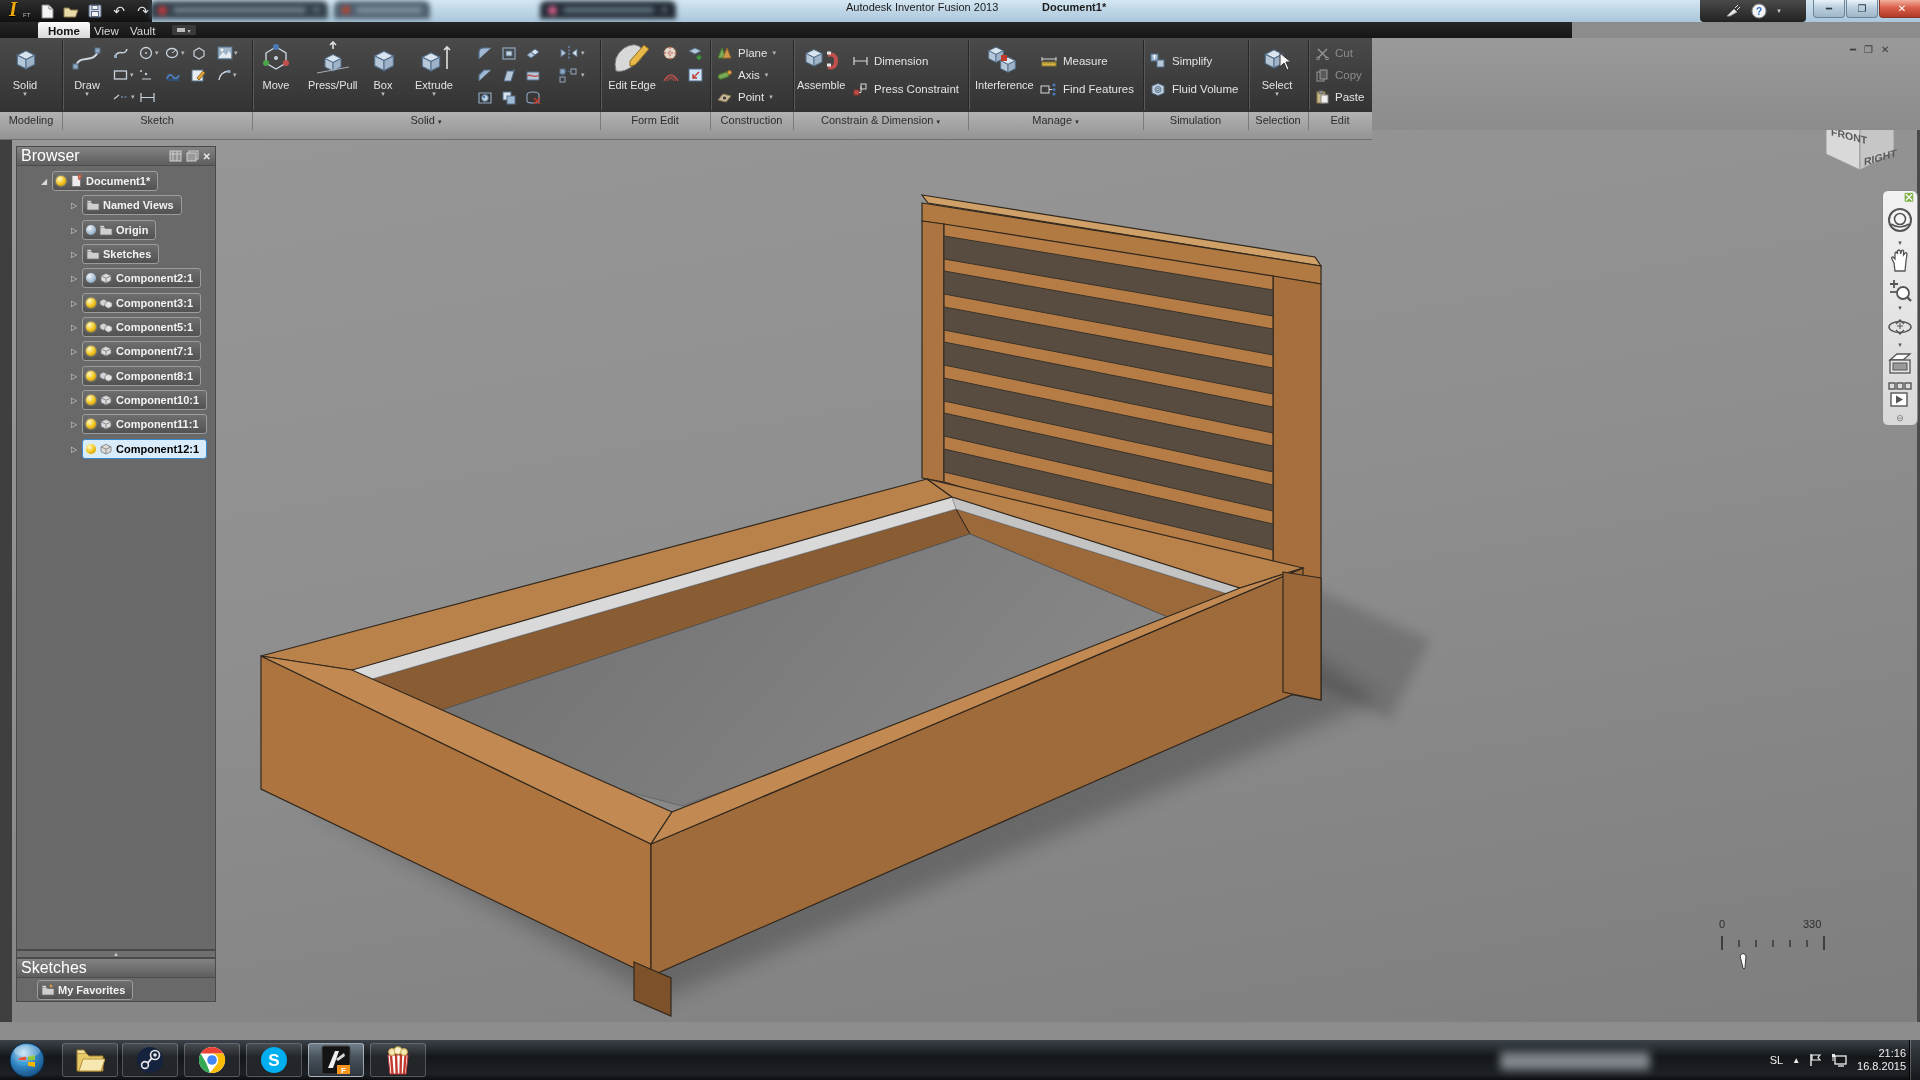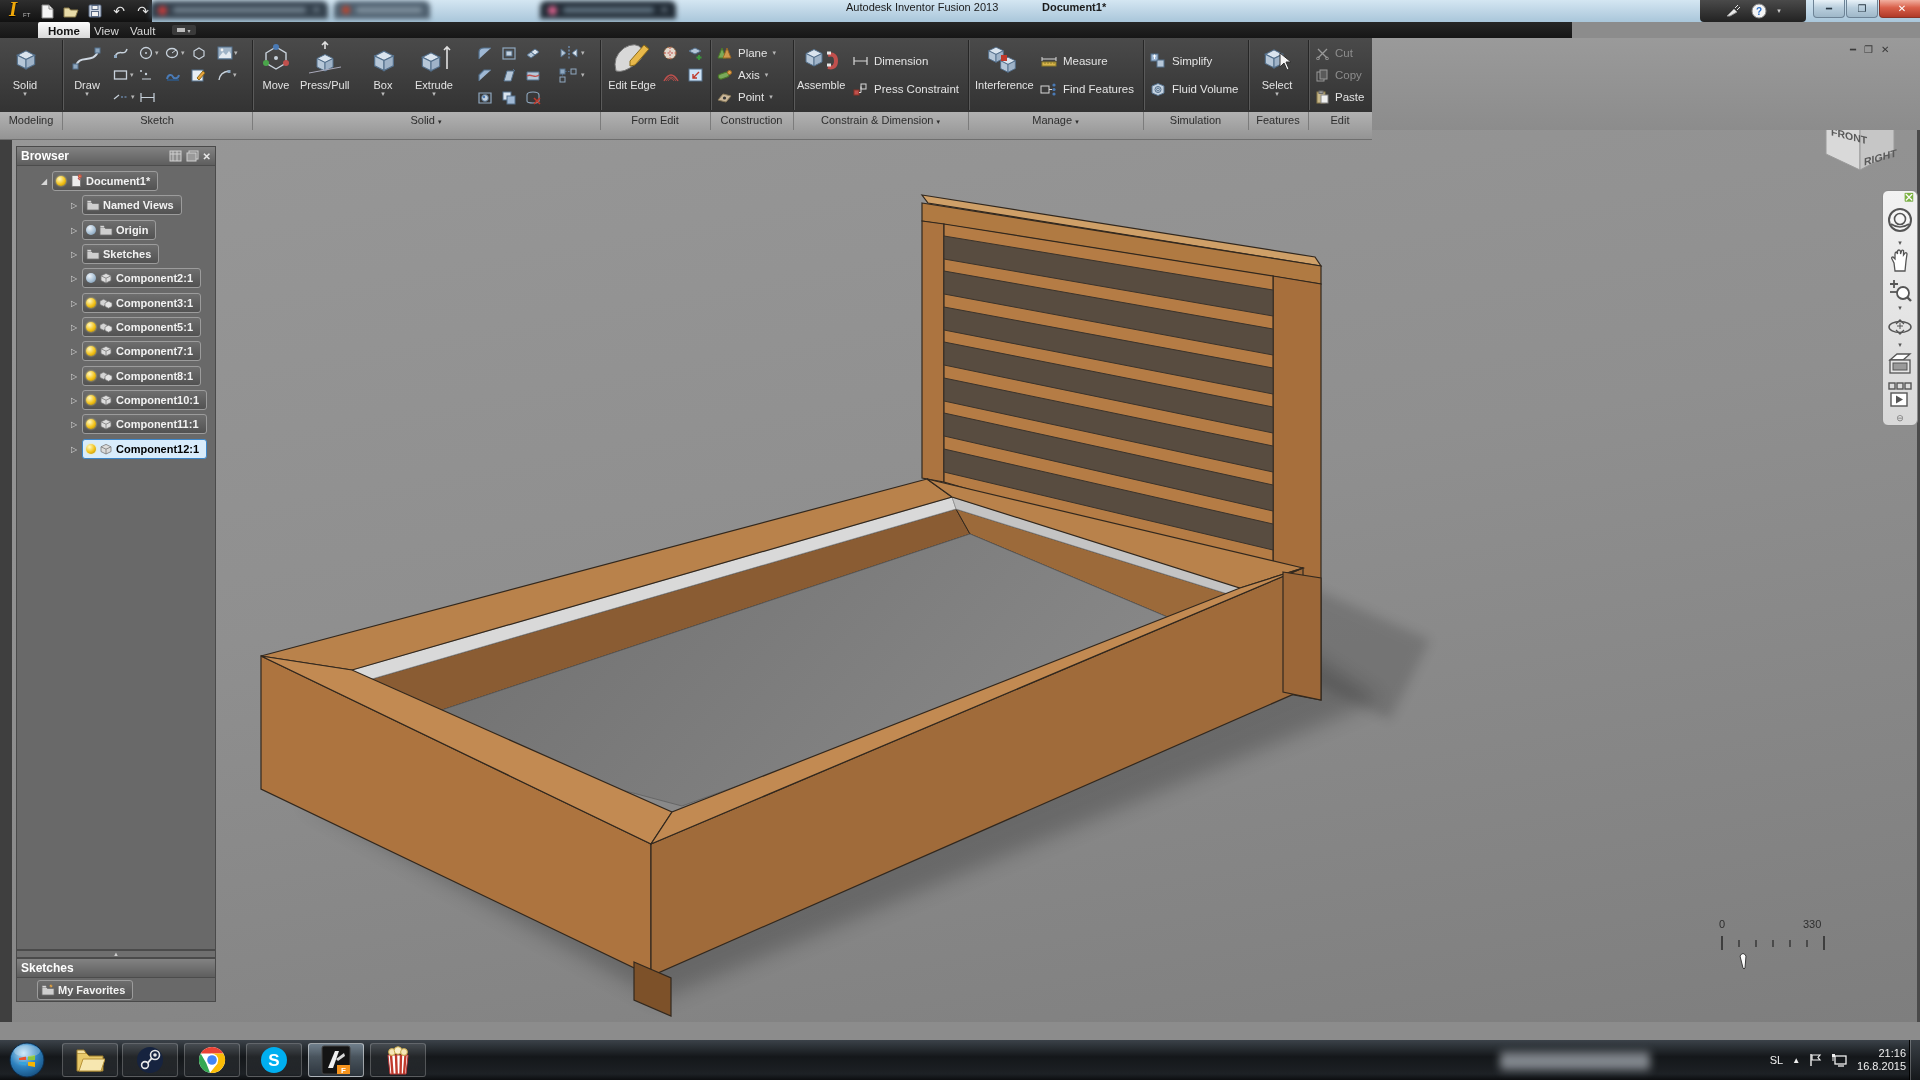--- a/index.html
+++ b/index.html
@@ -40,21 +40,21 @@
   .glabel{position:absolute;top:2px;font-size:11px;color:#2d2d2d;text-align:center;white-space:nowrap}
   .lsep{position:absolute;top:0;width:1px;height:18px;background:#7c7c7c}
   .docbtns{left:1850px;top:44px;display:flex;gap:8px;z-index:10;color:#3a3a3a;font-size:10px}
   
   .viewport{left:12px;top:130px;width:1908px;height:892px;background:linear-gradient(170deg,#979797 0%,#8f8f8f 45%,#7e7e7e 100%);z-index:0}
   .vpedge-l{left:0;top:130px;width:12px;height:892px;background:#3f3f3f;z-index:2}
   .vpedge-r{left:1917px;top:130px;width:3px;height:892px;background:#4a4a4a;z-index:2}
   
   .bpanel{left:16px;top:146px;width:200px;height:804px;background:#696969;border:1px solid #4a4a4a;box-sizing:border-box;z-index:5}
   .phead{height:18px;background:linear-gradient(#828282,#5e5e5e);display:flex;align-items:center;padding:0 4px;gap:4px;border-bottom:1px solid #4c4c4c}
-  .phead .ttl{color:#fff;font-weight:bold;font-size:12px;flex:1}
+  .phead .ttl{color:#fff;font-weight:normal;font-size:16px;flex:1}
   .brow{position:absolute;left:0;height:20px;display:flex;align-items:center}
   .arr{width:10px;font-size:8px;color:#d8d8d8;text-align:center;margin-right:3px}
   .pill{display:inline-flex;align-items:center;gap:3px;background:linear-gradient(#6e6e6e,#525252);border:1px solid #9c9c9c;border-radius:3px;padding:1px 7px 1px 3px;height:16px}
   .pill .plbl{color:#f2f2f2;font-size:11px;font-weight:600;white-space:nowrap}
   .pill.sel{background:#d9ecfb;border-color:#3d86c8}
   .pill.sel .plbl{color:#000}
   .bulb{width:10px;height:10px;border-radius:50%;background:radial-gradient(circle at 35% 30%,#fff9c4,#f2c218 55%,#a97e06);box-shadow:0 0 2px #ffe87a}
   .bulb.off{background:radial-gradient(circle at 35% 30%,#eef4fa,#a8c0d4 55%,#6c8aa3);box-shadow:none}
   .tic{width:14px;height:14px}
   .splitter{left:16px;top:950px;width:200px;height:8px;background:#6f6f6f;border:1px solid #4a4a4a;box-sizing:border-box;display:flex;align-items:center;justify-content:center;z-index:5}
@@ -306,21 +306,21 @@
   <div class="bigbtn" style="left:258px">
     <svg width="36" height="36" viewBox="0 0 36 36">
         <path d="M8,12 L18,6 28,12 28,22 18,28 8,22 Z" fill="none" stroke="#c8d2dc" stroke-width="1.4"></path>
         <circle cx="18" cy="6" r="3" fill="#4a7ab5"></circle>
         <circle cx="8" cy="22" r="3" fill="#4aa54a"></circle>
         <circle cx="28" cy="22" r="3" fill="#c0504d"></circle>
         <circle cx="18" cy="17" r="2" fill="#c8d2dc"></circle>
       </svg>
     <span class="lbl">Move</span>
   </div>
-  <div class="bigbtn" style="left:300px">
+  <div class="bigbtn" style="left:308px">
     <svg width="40" height="36" viewBox="0 0 40 36">
         <use href="#r-cube" x="8" y="9" width="24" height="24"></use>
         <path d="M20,8 L20,1 M17,4 L20,1 23,4" stroke="#e0e0e0" stroke-width="1.6" fill="none"></path>
         <path d="M4,32 L36,26" stroke="#aab" stroke-width="1"></path>
       </svg>
     <span class="lbl">Press/Pull</span>
   </div>
   <div class="bigbtn" style="left:366px">
     <svg width="34" height="36" viewBox="0 0 34 36">
         <use href="#r-cube" x="4" y="5" width="28" height="28"></use>
@@ -591,21 +591,21 @@
 
 <div class="abs labelstrip">
   <div class="glabel" style="left:0;width:62px">Modeling</div>
   <div class="glabel" style="left:62px;width:190px">Sketch</div>
   <div class="glabel" style="left:252px;width:348px"><span>Solid</span> <span style="font-size:7px">▾</span></div>
   <div class="glabel" style="left:600px;width:110px">Form Edit</div>
   <div class="glabel" style="left:710px;width:83px">Construction</div>
   <div class="glabel" style="left:793px;width:175px"><span>Constrain &amp; Dimension</span> <span style="font-size:7px">▾</span></div>
   <div class="glabel" style="left:968px;width:175px"><span>Manage</span> <span style="font-size:7px">▾</span></div>
   <div class="glabel" style="left:1143px;width:105px">Simulation</div>
-  <div class="glabel" style="left:1248px;width:60px">Features</div>
+  <div class="glabel" style="left:1248px;width:60px">Selection</div>
   <div class="glabel" style="left:1308px;width:64px">Edit</div>
   <div class="lsep" style="left:62px"></div>
     <div class="lsep" style="left:252px"></div>
     <div class="lsep" style="left:600px"></div>
   <div class="lsep" style="left:710px"></div>
     <div class="lsep" style="left:793px"></div>
     <div class="lsep" style="left:968px"></div>
   <div class="lsep" style="left:1143px"></div>
     <div class="lsep" style="left:1248px"></div>
     <div class="lsep" style="left:1308px"></div>

